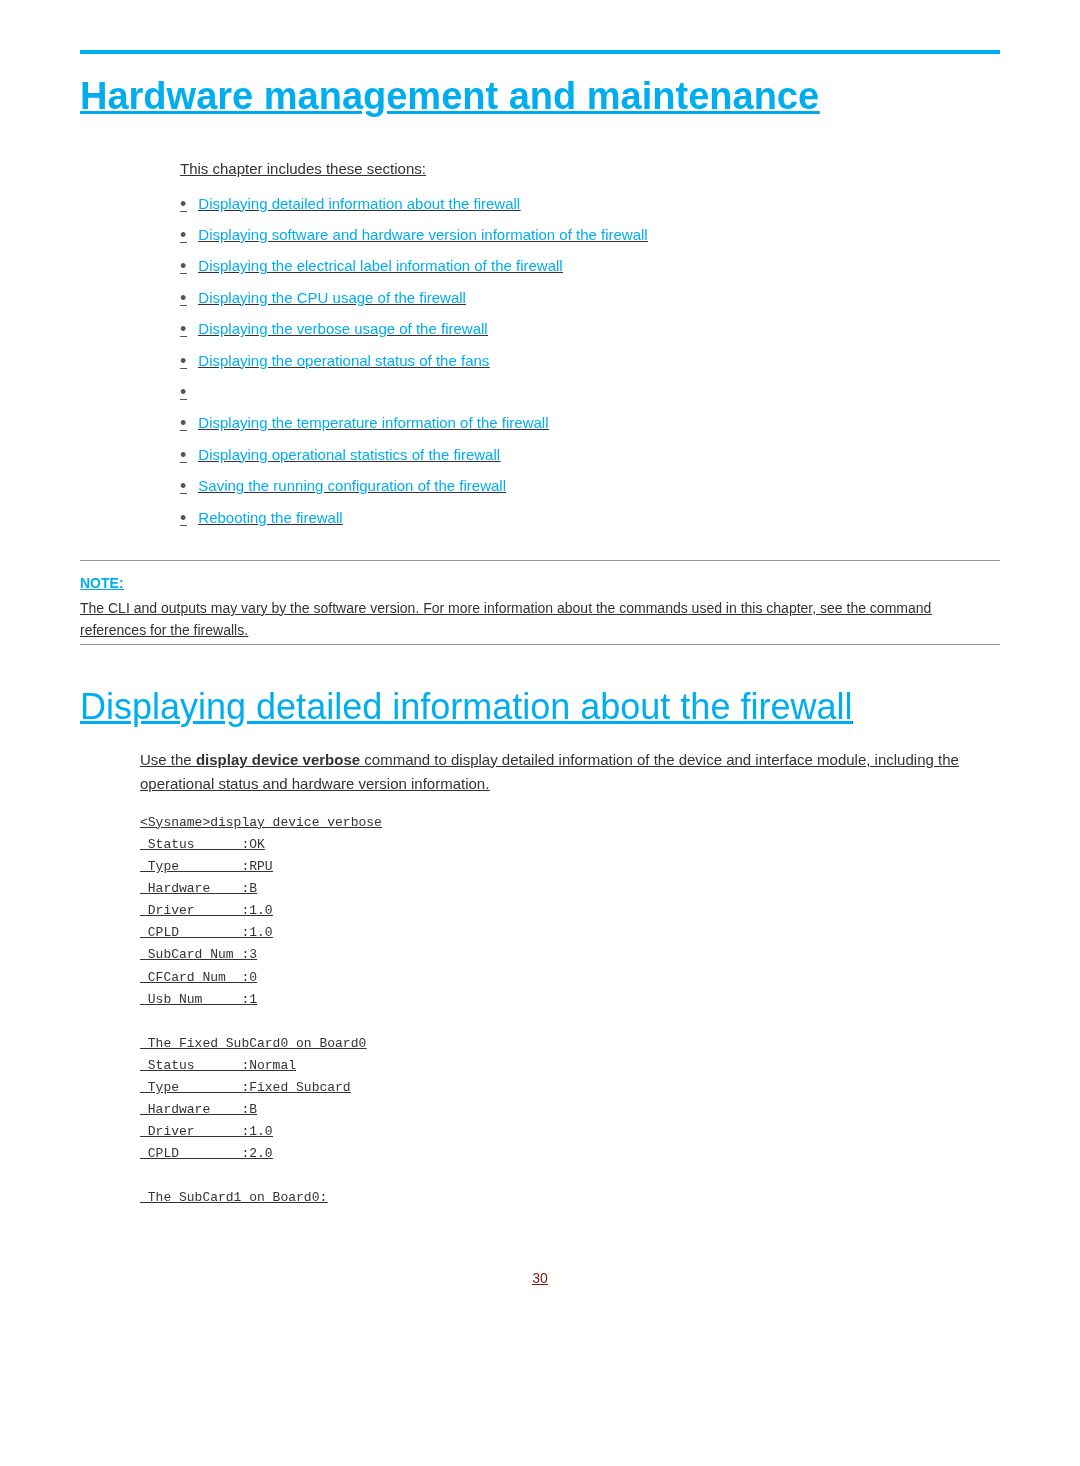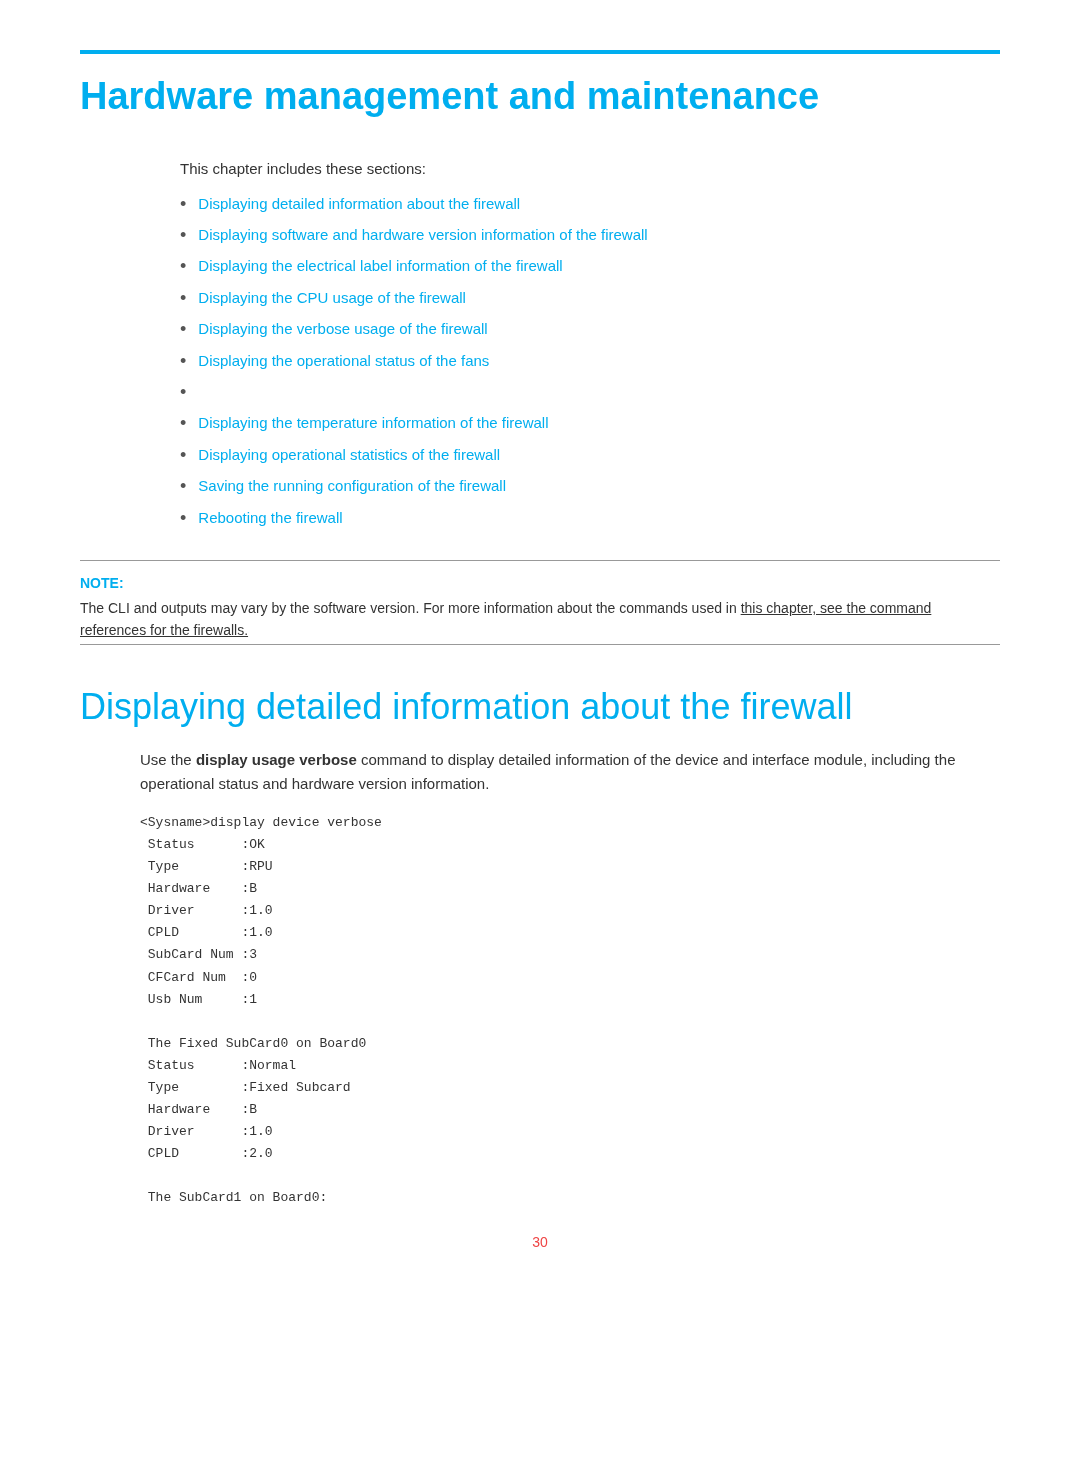--- a/index.html
+++ b/index.html
@@ -1,18 +1,19 @@
 <!DOCTYPE html>
 <html><head>
   <meta charset="utf-8">
   <style>
     * {
       margin: 0;
       padding: 0;
       box-sizing: border-box;
+      text-decoration: underline;
     }
 
     body {
       background: #ffffff;
       font-family: Arial, sans-serif;
       font-size: 15px;
       color: #333333;
       width: 1080px;
       min-height: 1466px;
     }
@@ -129,22 +130,22 @@
       margin-left: 60px;
       margin-bottom: 4px;
       line-height: 1.7;
       white-space: pre;
     }
 
     
     .page-number {
       text-align: center;
       font-size: 14px;
-      color: #ef4444;
-      margin-top: 24px;
+      color: #7f1d1d;
+      margin-top: 60px;
     }
   </style>
 </head>
 <body>
 
 <div class="page">
 
   <div class="chapter-title-section">
     <h1 class="chapter-title">Hardware management and maintenance</h1>
   </div>
@@ -200,21 +201,21 @@
   <div class="note-section">
     <div class="note-label">NOTE:</div>
     <div class="note-text">
       The CLI and outputs may vary by the software version. For more information about the commands used in <u>this chapter, see the command references for the firewalls.</u>
     </div>
   </div>
 
   <h2 class="section-title">Displaying detailed information about the firewall</h2>
 
   <p class="body-text">
-    Use the <strong>display usage verbose</strong><span> command to display detailed information of the device and interface module, including the operational status and hardware version information.</span>
+    Use the <strong>display device verbose</strong><span> command to display detailed information of the device and interface module, including the operational status and hardware version information.</span>
   </p>
 
   <div class="code-block">&lt;Sysname&gt;display device verbose
  Status      :OK
  Type        :RPU
  Hardware    :B
  Driver      :1.0
  CPLD        :1.0
  SubCard Num :3
  CFCard Num  :0

